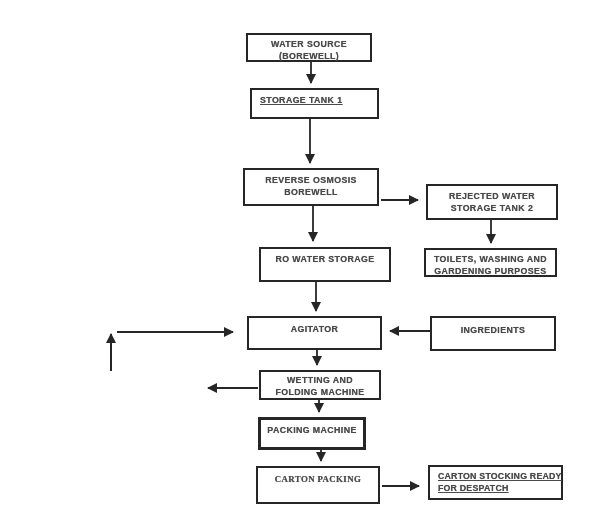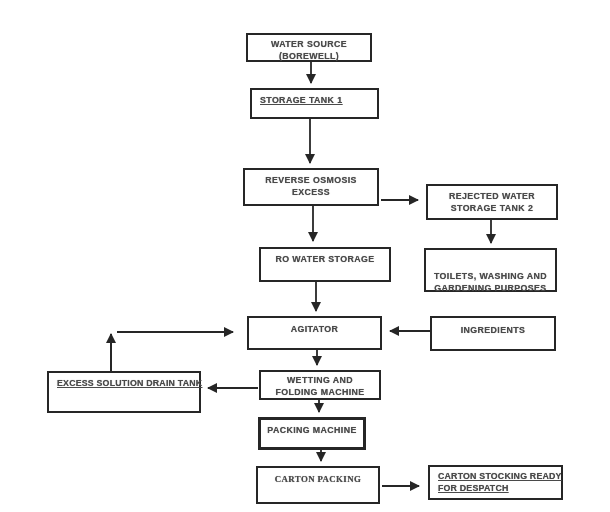--- a/index.html
+++ b/index.html
@@ -68,48 +68,45 @@
     <span>WATER SOURCE</span>
     <span>(BOREWELL)</span>
   </div>
 
   <div class="node left-align" style="left:250px; top:88px; width:129px; height:31px; padding-top:4px;">
     <span>STORAGE TANK 1</span>
   </div>
 
   <div class="node" style="left:243px; top:168px; width:136px; height:38px; padding-top:4px;">
     <span>REVERSE OSMOSIS</span>
-    <span>EXCESS</span>
+    <span>BOREWELL</span>
   </div>
 
   <div class="node" style="left:426px; top:184px; width:132px; height:36px; padding-top:4px;">
     <span>REJECTED WATER</span>
     <span>STORAGE TANK 2</span>
   </div>
 
-  <div class="node" style="left:424px; top:248px; width:133px; height:44px; padding-top:20px;">
+  <div class="node" style="left:424px; top:248px; width:133px; height:29px; padding-top:3px;">
     <span>TOILETS, WASHING AND</span>
     <span>GARDENING PURPOSES</span>
   </div>
 
   <div class="node" style="left:259px; top:247px; width:132px; height:35px; padding-top:4px;">
     <span>RO WATER STORAGE</span>
   </div>
 
   <div class="node" style="left:247px; top:316px; width:135px; height:34px; padding-top:5px;">
     <span>AGITATOR</span>
   </div>
 
   <div class="node" style="left:430px; top:316px; width:126px; height:35px; padding-top:6px;">
     <span>INGREDIENTS</span>
   </div>
 
-  <div class="node left-align" style="left:47px; top:371px; width:154px; height:42px; padding-top:4px; letter-spacing:0.2px;">
-    <span>EXCESS SOLUTION DRAIN TANK</span>
-  </div>
 
   <div class="node" style="left:259px; top:370px; width:122px; height:30px; padding-top:2px;">
     <span>WETTING AND</span>
     <span>FOLDING MACHINE</span>
   </div>
 
   <div class="node thick" style="left:258px; top:417px; width:108px; height:33px; padding-top:4px;">
     <span>PACKING MACHINE</span>
   </div>
 

